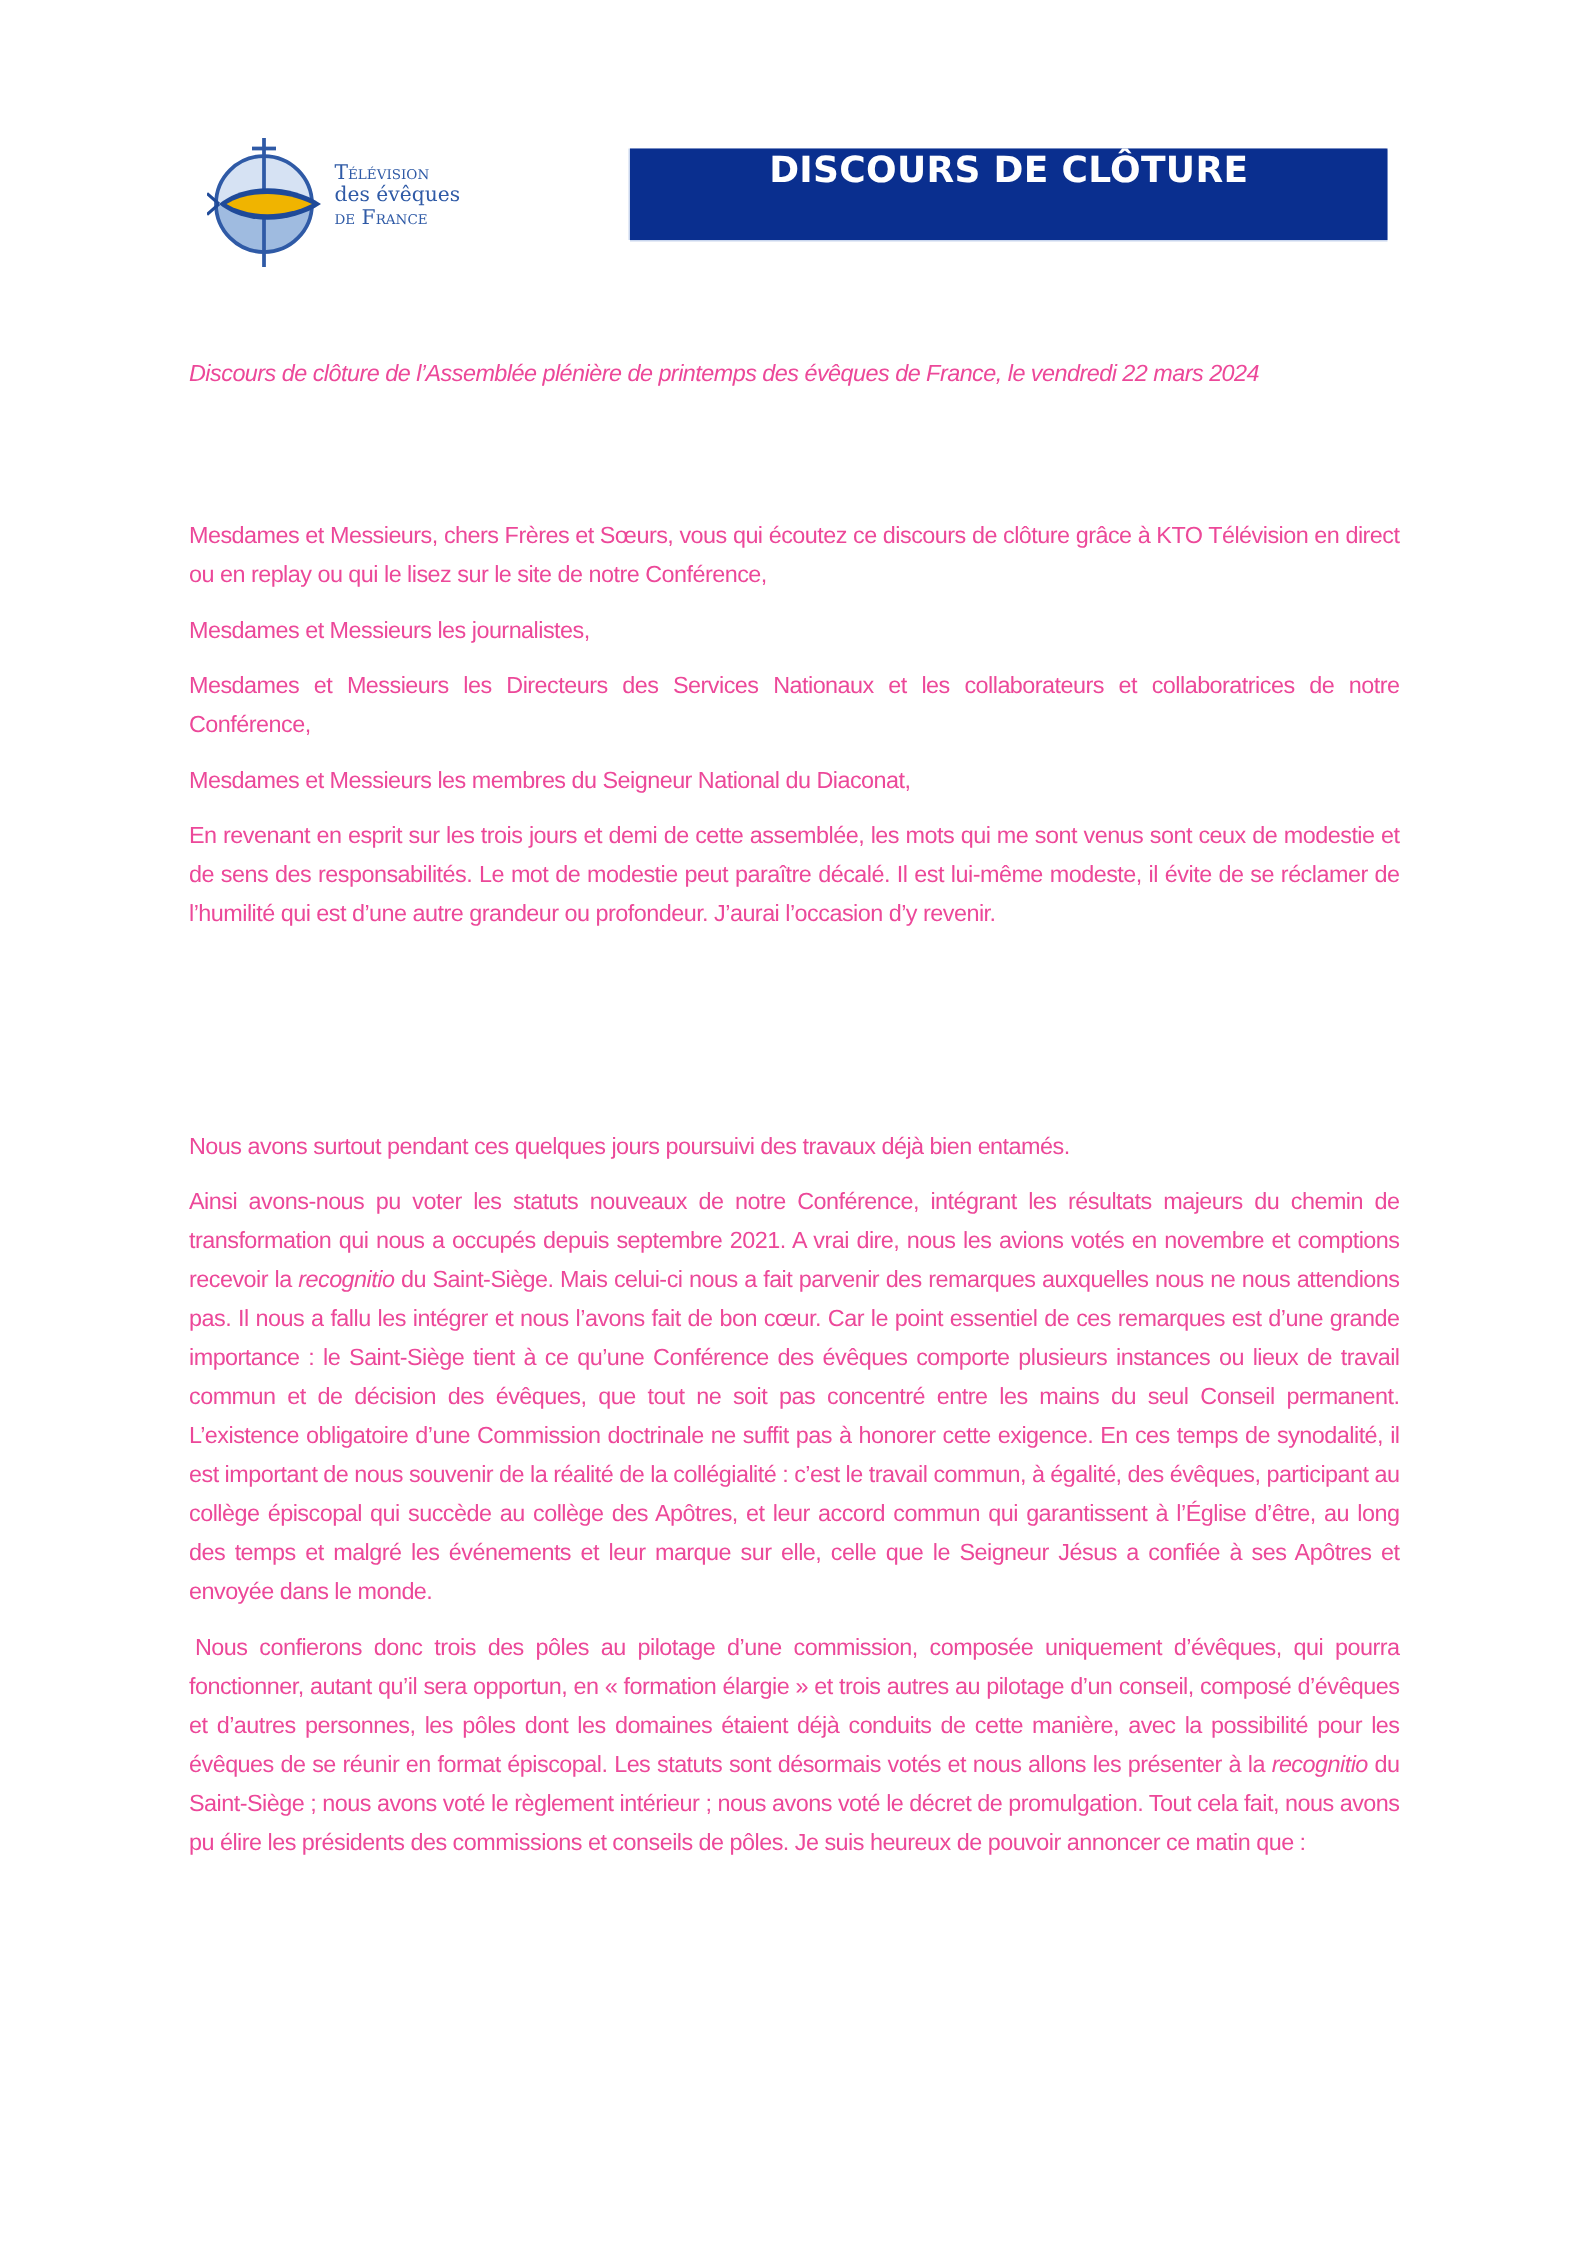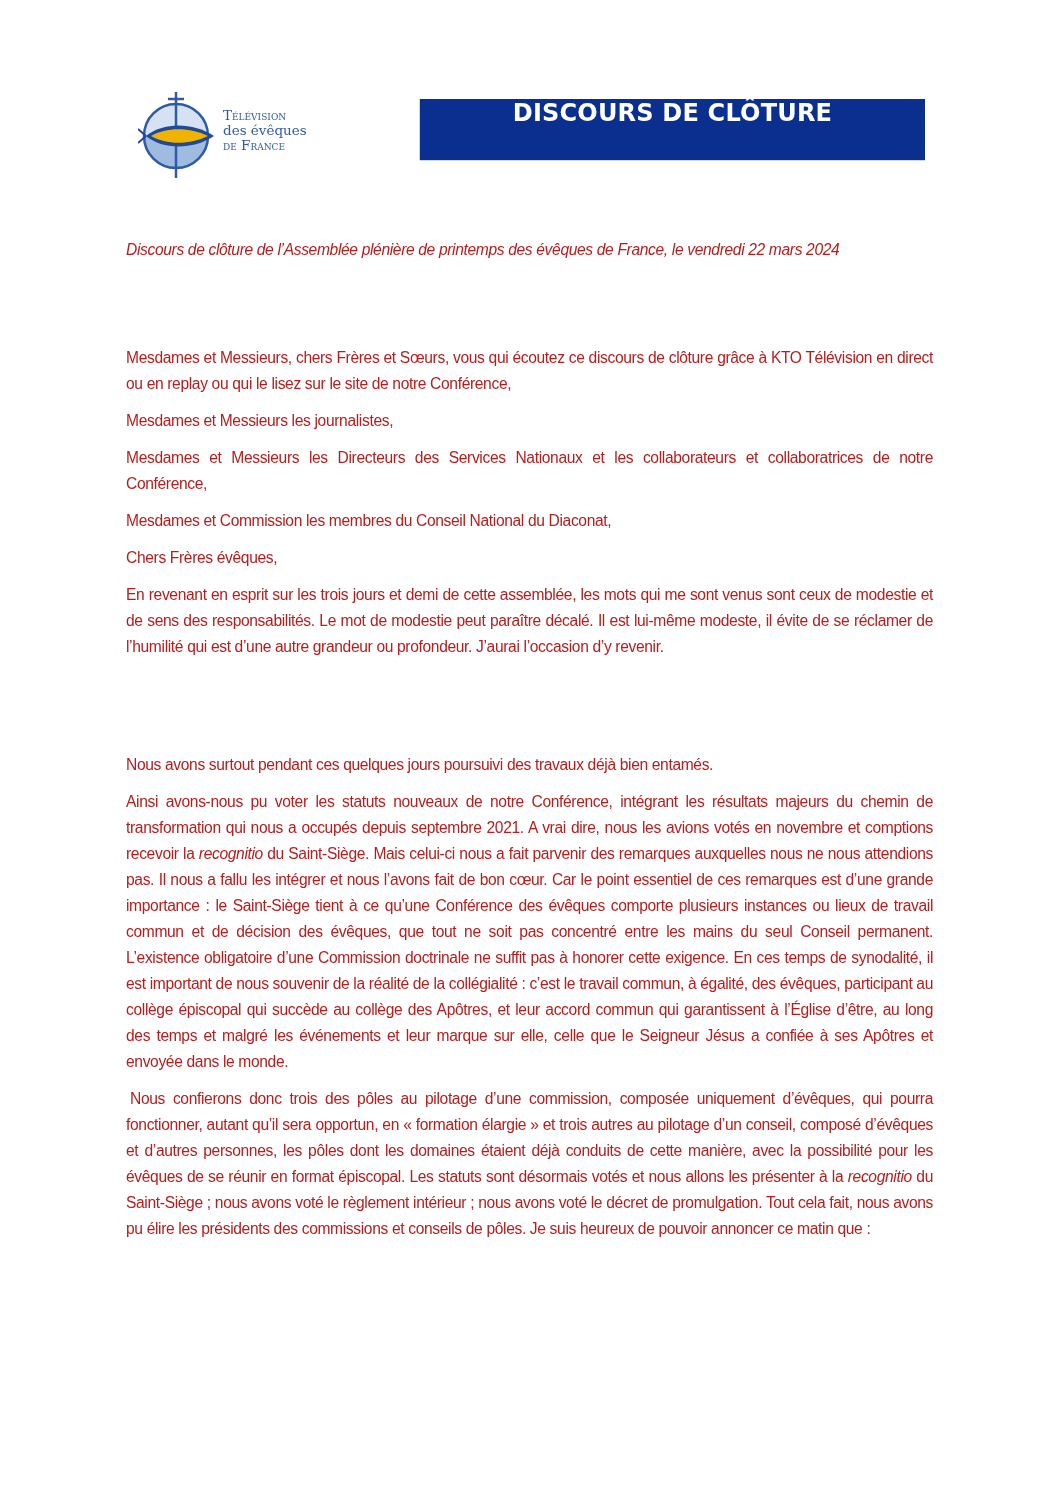--- a/index.html
+++ b/index.html
@@ -4,21 +4,21 @@
 <style>
   html, body { margin: 0; padding: 0; background: #ffffff; }
   body { width: 1058px; height: 1497px; position: relative; overflow: hidden; }
   .page { position: absolute; left: 0; top: 0; width: 1058px; height: 1497px; background: #fff; }
   .logo { position: absolute; left: 138px; top: 92px; width: 200px; height: 86px; }
   .logo svg { position: absolute; left: 0; top: 0; }
   .logo-text { position: absolute; left: 85px; top: 16px; font-family: "DejaVu Serif", serif; color: #2f5aa6; font-size: 13.5px; line-height: 15px; }
   .logo-text .l1, .logo-text .l3 { font-variant: small-caps; }
   .banner { position: absolute; left: 420px; top: 99px; width: 505px; height: 61px; background: #0a2f8f; box-shadow: 0 1px 0 #c9d6ee, -1px 0 0 #c9d6ee; display: flex; align-items: flex-start; justify-content: center; }
   .banner span { color: #ffffff; font-family: "DejaVu Sans", sans-serif; font-weight: bold; font-size: 24px; letter-spacing: 0.2px; }
-  .text { position: absolute; left: 126px; width: 807px; font-family: "Liberation Sans Narrow", "Liberation Sans", sans-serif; font-size: 15.6px; color: #b91c1c; line-height: 26px; text-align: justify; letter-spacing: -0.35px; }
+  .text { position: absolute; left: 126px; width: 807px; font-family: "Liberation Sans Narrow", "Liberation Sans", sans-serif; font-size: 15.6px; color: #ec4899; line-height: 26px; text-align: justify; letter-spacing: -0.35px; }
   .subtitle { top: 237px; font-style: italic; }
   .p { margin: 0 0 11px 0; }
   .body1 { top: 345px; }
   .body2 { top: 752px; }
   .indent { text-indent: 4px; }
   em { font-style: italic; }
 </style>
 </head>
 <body>
 
@@ -45,22 +45,21 @@
   <div class="banner">
     <span>DISCOURS DE CLÔTURE</span>
   </div>
 
   <div class="text subtitle">Discours de clôture de l’Assemblée plénière de printemps des évêques de France, le vendredi 22 mars 2024</div>
 
   <div class="text body1">
     <p class="p">Mesdames et Messieurs, chers Frères et Sœurs, vous qui écoutez ce discours de clôture grâce à KTO Télévision en direct ou en replay ou qui le lisez sur le site de notre Conférence,</p>
     <p class="p">Mesdames et Messieurs les journalistes,</p>
     <p class="p">Mesdames et Messieurs les Directeurs des Services Nationaux et les collaborateurs et collaboratrices de notre Conférence,</p>
-    <p class="p">Mesdames et Commission les membres du Conseil National du Diaconat,</p>
-    <p class="p">Chers Frères évêques,</p>
+    <p class="p">Mesdames et Messieurs les membres du Seigneur National du Diaconat,</p>
     <p class="p">En revenant en esprit sur les trois jours et demi de cette assemblée, les mots qui me sont venus sont ceux de modestie et de sens des responsabilités. Le mot de modestie peut paraître décalé. Il est lui-même modeste, il évite de se réclamer de l’humilité qui est d’une autre grandeur ou profondeur. J’aurai l’occasion d’y revenir.</p>
   </div>
 
   <div class="text body2">
     <p class="p">Nous avons surtout pendant ces quelques jours poursuivi des travaux déjà bien entamés.</p>
     <p class="p"><span>Ainsi avons-nous pu voter les statuts nouveaux de notre Conférence, intégrant les résultats majeurs du chemin de transformation qui nous a occupés depuis septembre 2021. A vrai dire, nous les avions votés en novembre et comptions recevoir la </span><em>recognitio</em><span> du Saint-Siège. Mais celui-ci nous a fait parvenir des remarques auxquelles nous ne nous attendions pas. Il nous a fallu les intégrer et nous l’avons fait de bon cœur. Car le point essentiel de ces remarques est d’une grande importance : le Saint-Siège tient à ce qu’une Conférence des évêques comporte plusieurs instances ou lieux de travail commun et de décision des évêques, que tout ne soit pas concentré entre les mains du seul Conseil permanent. L’existence obligatoire d’une Commission doctrinale ne suffit pas à honorer cette exigence. En ces temps de synodalité, il est important de nous souvenir de la réalité de la collégialité : c’est le travail commun, à égalité, des évêques, participant au collège épiscopal qui succède au collège des Apôtres, et leur accord commun qui garantissent à l’Église d’être, au long des temps et malgré les événements et leur marque sur elle, celle que le Seigneur Jésus a confiée à ses Apôtres et envoyée dans le monde.</span></p>
     <p class="p indent"><span>Nous confierons donc trois des pôles au pilotage d’une commission, composée uniquement d’évêques, qui pourra fonctionner, autant qu’il sera opportun, en « formation élargie » et trois autres au pilotage d’un conseil, composé d’évêques et d’autres personnes, les pôles dont les domaines étaient déjà conduits de cette manière, avec la possibilité pour les évêques de se réunir en format épiscopal. Les statuts sont désormais votés et nous allons les présenter à la </span><em>recognitio</em><span> du Saint-Siège ; nous avons voté le règlement intérieur ; nous avons voté le décret de promulgation. Tout cela fait, nous avons pu élire les présidents des commissions et conseils de pôles. Je suis heureux de pouvoir annoncer ce matin que :</span></p>
   </div>
 
 </div>

